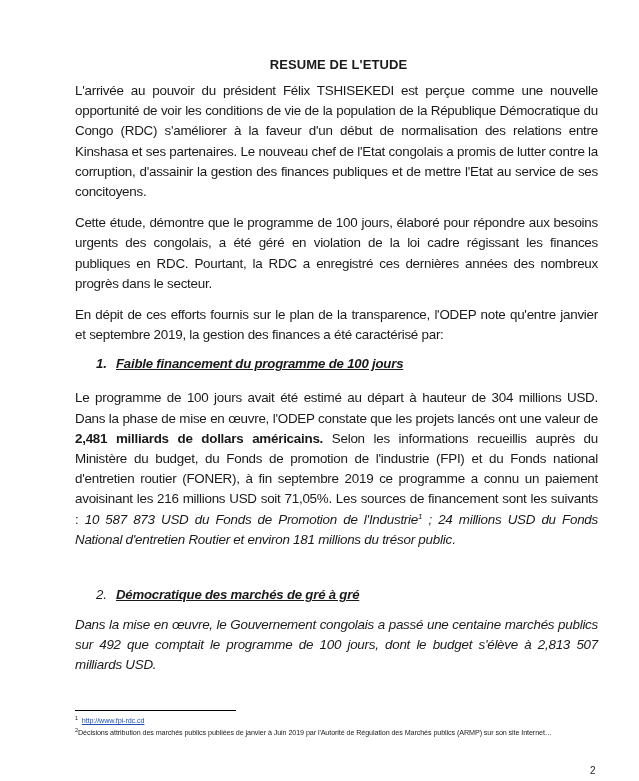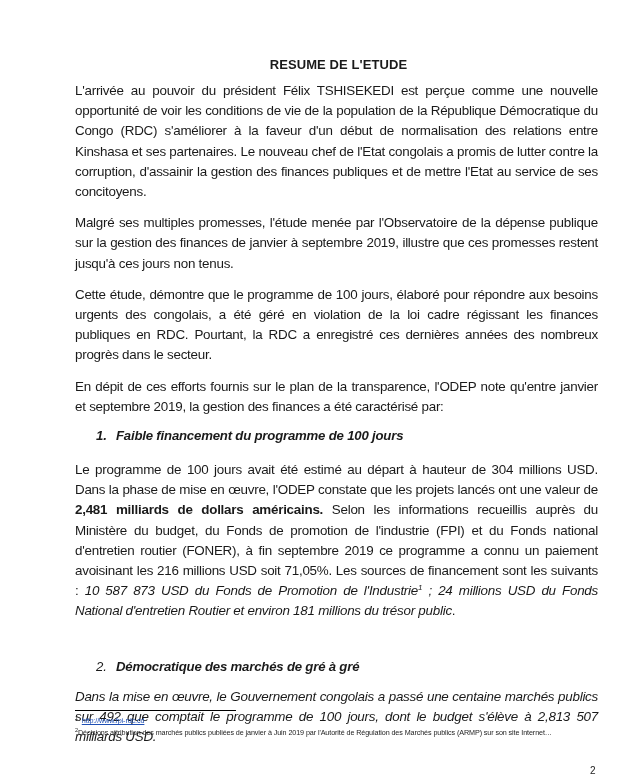--- a/index.html
+++ b/index.html
@@ -50,21 +50,21 @@
       font-size: 13.2px;
       line-height: 20px;
       margin: 0 0 14px 21px;
       letter-spacing: -0.2px;
     }
     .heading .num {
       width: 20px;
       display: inline-block;
     }
     .heading.h2 .num { font-weight: normal; }
-    .heading .htext { display: inline-block; }
+    .heading .htext { display: inline-block; text-decoration: underline; }
     .bold { font-weight: bold; }
     .ital { font-style: italic; }
     sup { font-size: 8px; line-height: 0; vertical-align: 5px; }
     .para-gap { margin-bottom: 35px; }
     .footnotes {
       position: absolute;
       left: 75px;
       top: 710px;
       width: 523px;
     }
@@ -95,21 +95,20 @@
     }
   </style>
 </head>
 <body>
 
 <div class="page">
   <div class="content">
     <div class="title">RESUME DE L'ETUDE</div>
 
     <p>L'arrivée au pouvoir du président Félix TSHISEKEDI est perçue comme une nouvelle opportunité de voir les conditions de vie de la population de la République Démocratique du Congo (RDC) s'améliorer à la faveur d'un début de normalisation des relations entre Kinshasa et ses partenaires. Le nouveau chef de l'Etat congolais a promis de lutter contre la corruption, d'assainir la gestion des finances publiques et de mettre l'Etat au service de ses concitoyens.</p>
-    <p>Malgré ses multiples promesses, l'étude menée par l'Observatoire de la dépense publique sur la gestion des finances de janvier à septembre 2019, illustre que ces promesses restent jusqu'à ces jours non tenus.</p>
     <p>Cette étude, démontre que le programme de 100 jours, élaboré pour répondre aux besoins urgents des congolais, a été géré en violation de la loi cadre régissant les finances publiques en RDC. Pourtant, la RDC a enregistré ces dernières années des nombreux progrès dans le secteur.</p>
     <p style="margin-bottom:9px">En dépit de ces efforts fournis sur le plan de la transparence, l'ODEP note qu'entre janvier et septembre 2019, la gestion des finances a été caractérisé par:</p>
 
     <div class="heading h1">
       <span class="num">1.</span>
       <span class="htext">Faible financement du programme de 100 jours</span>
     </div>
 
     <p class="para-gap"><span>Le programme de 100 jours avait été estimé au départ à hauteur de 304 millions USD. Dans la phase de mise en œuvre, l'ODEP constate que les projets lancés ont une valeur de </span><span class="bold">2,481 milliards de dollars américains.</span><span> Selon les informations recueillis auprès du Ministère du budget, du Fonds de promotion de l'industrie (FPI) et du Fonds national d'entretien routier (FONER), à fin septembre 2019 ce programme a connu un paiement avoisinant les 216 millions USD soit 71,05%. Les sources de financement sont les suivants : </span><span class="ital">10 587 873 USD du Fonds de Promotion de l'Industrie</span><sup class="ital">1</sup><span class="ital"> ; 24 millions USD du Fonds National d'entretien Routier et environ 181 millions du trésor public</span><span>.</span></p>
 

